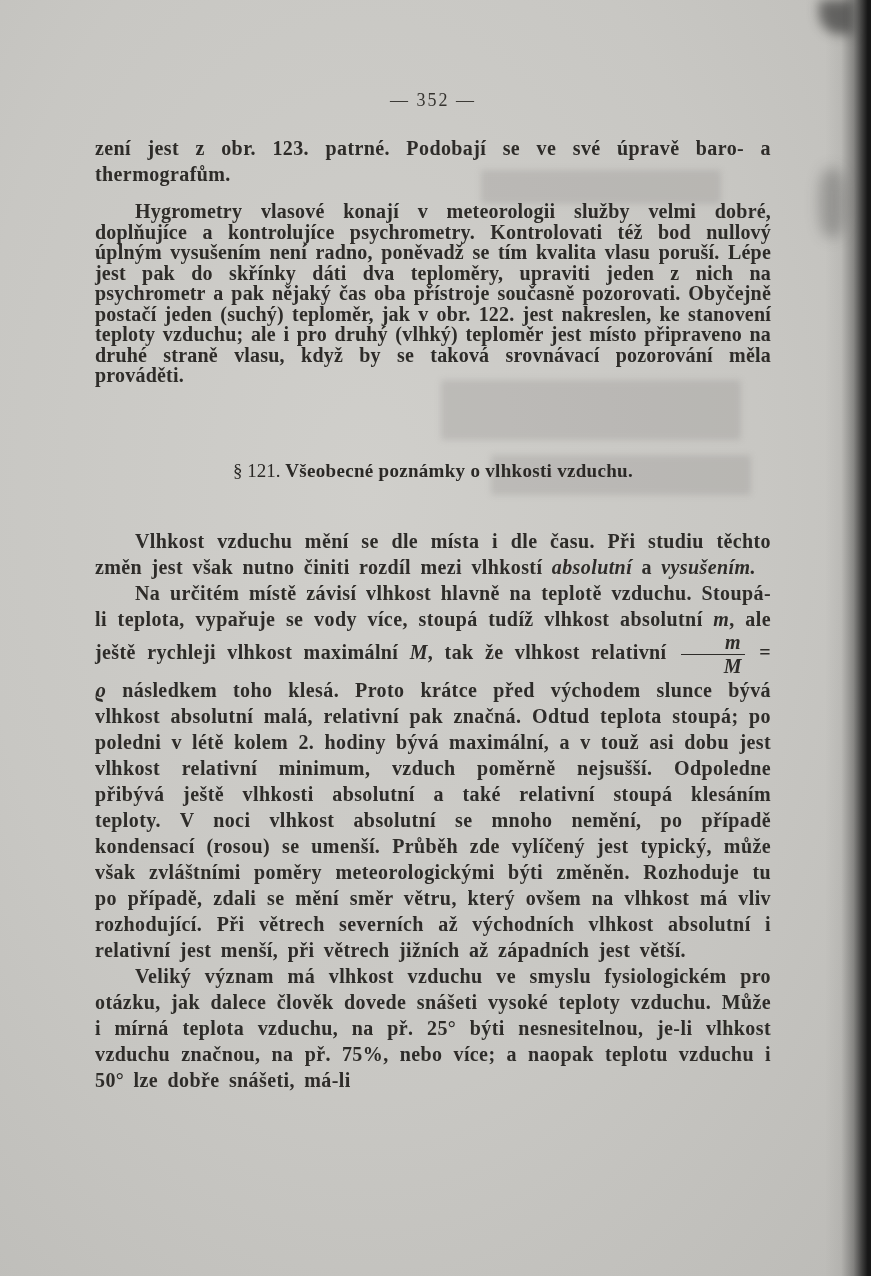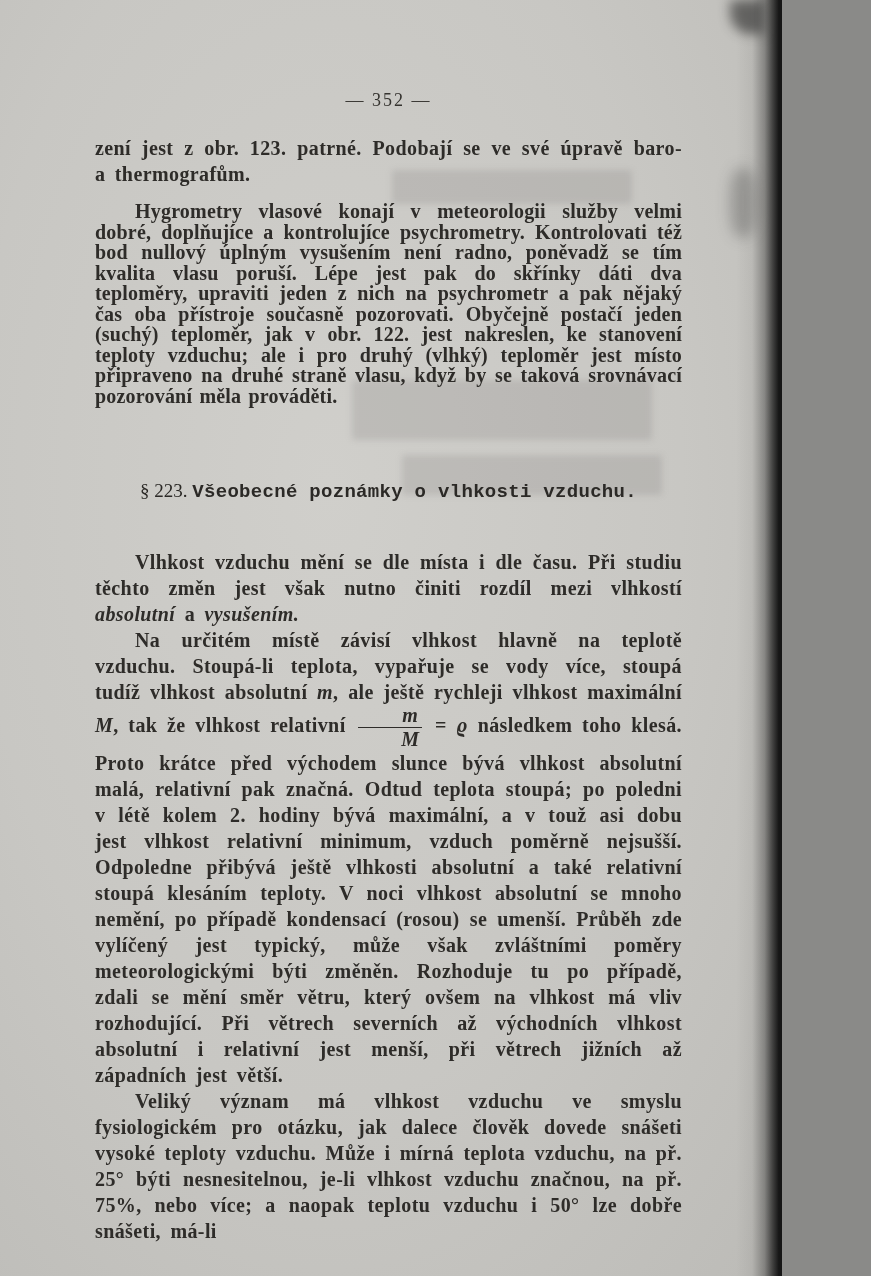--- a/index.html
+++ b/index.html
@@ -8,21 +8,21 @@
     --edge:#161616;
   }
   html,body{margin:0;padding:0;}
   body{
     width:871px;height:1276px;
     background:#8a8a88;
     font-family:"Liberation Serif","DejaVu Serif",serif;
   }
   .page{
     position:relative;
-    width:782px;height:1276px;
+    width:871px;height:1276px;
     overflow:hidden;
     background:radial-gradient(ellipse at 42% 38%, #d0cfcb 0%, var(--paper) 55%, #bcbbb7 100%);
     color:var(--ink);
   }
   .content{
     position:relative;
     padding:90px 100px 0 95px;
     z-index:2;
   }
   .page-number{
@@ -51,21 +51,21 @@
   .indent{text-indent:40px;}
   .heading{
     margin-top:72px;
     margin-bottom:44px;
     text-align:center;
     font-size:19px;
     line-height:26px;
     color:#2b2926;
   }
   .heading .bd{
-    font-family:Liberation Mono, monospace;
+    font-family:Liberation Serif, serif;
     font-weight:700;
     letter-spacing:0.3px;
   }
   .it{font-style:italic;margin-top:44px;}
   .bd{font-weight:700;}
   .frac{
     display:inline-block;
     text-align:center;
     vertical-align:-14px;
     font-style:italic;
@@ -124,21 +124,21 @@
 <div class="page">
   <div class="bleed bleed-1"></div>
   <div class="bleed bleed-2"></div>
   <div class="bleed bleed-3"></div>
 
   <div class="content">
     <div class="page-number">— 352 —</div>
     <div id="text-blocks">
         <p class="body-par"><span>zení jest z obr. 123. patrné. Podobají se ve své úpravě baro- a thermografům.</span></p>
         <p class="small-par indent"><span>Hygrometry vlasové konají v meteorologii služby velmi dobré, doplňujíce a kontrolujíce psychrometry. Kontrolovati též bod nullový úplným vysušením není radno, poněvadž se tím kvalita vlasu poruší. Lépe jest pak do skřínky dáti dva teploměry, upraviti jeden z nich na psychrometr a pak nějaký čas oba přístroje současně pozorovati. Obyčejně postačí jeden (suchý) teploměr, jak v obr. 122. jest nakreslen, ke stanovení teploty vzduchu; ale i pro druhý (vlhký) teploměr jest místo připraveno na druhé straně vlasu, když by se taková srovnávací pozorování měla prováděti.</span></p>
-        <div class="heading"><span>§ 223. </span><span class="bd">Všeobecné poznámky o vlhkosti vzduchu.</span></div>
+        <div class="heading"><span>§ 121. </span><span class="bd">Všeobecné poznámky o vlhkosti vzduchu.</span></div>
         <p class="body-par indent"><span>Vlhkost vzduchu mění se dle místa i dle času. Při studiu těchto změn jest však nutno činiti rozdíl mezi vlhkostí </span><span class="it">absolutní</span><span> a </span><span class="it">vysušením.</span></p>
         <p class="body-par indent"><span>Na určitém místě závisí vlhkost hlavně na teplotě vzduchu. Stoupá-li teplota, vypařuje se vody více, stoupá tudíž vlhkost absolutní </span><span class="it">m</span><span>, ale ještě rychleji vlhkost maximální </span><span class="it">M</span><span>, tak že vlhkost relativní </span><span class="frac"><span class="num">m</span><span class="den">M</span></span><span> = </span><span class="it">ϱ</span><span> následkem toho klesá. Proto krátce před východem slunce bývá vlhkost absolutní malá, relativní pak značná. Odtud teplota stoupá; po poledni v létě kolem 2. hodiny bývá maximální, a v touž asi dobu jest vlhkost relativní minimum, vzduch poměrně nejsušší. Odpoledne přibývá ještě vlhkosti absolutní a také relativní stoupá klesáním teploty. V noci vlhkost absolutní se mnoho nemění, po případě kondensací (rosou) se umenší. Průběh zde vylíčený jest typický, může však zvláštními poměry meteorologickými býti změněn. Rozhoduje tu po případě, zdali se mění směr větru, který ovšem na vlhkost má vliv rozhodující. Při větrech severních až východních vlhkost absolutní i relativní jest menší, při větrech jižních až západních jest větší.</span></p>
         <p class="body-par indent"><span>Veliký význam má vlhkost vzduchu ve smyslu fysiologickém pro otázku, jak dalece člověk dovede snášeti vysoké teploty vzduchu. Může i mírná teplota vzduchu, na př. 25° býti nesnesitelnou, je-li vlhkost vzduchu značnou, na př. 75%, nebo více; a naopak teplotu vzduchu i 50° lze dobře snášeti, má-li</span></p>
       </div>
   </div>
 
   <div class="edge-shadow"></div>
   <div class="corner-smudge"></div>
   <div class="mid-smudge"></div>
 </div>

